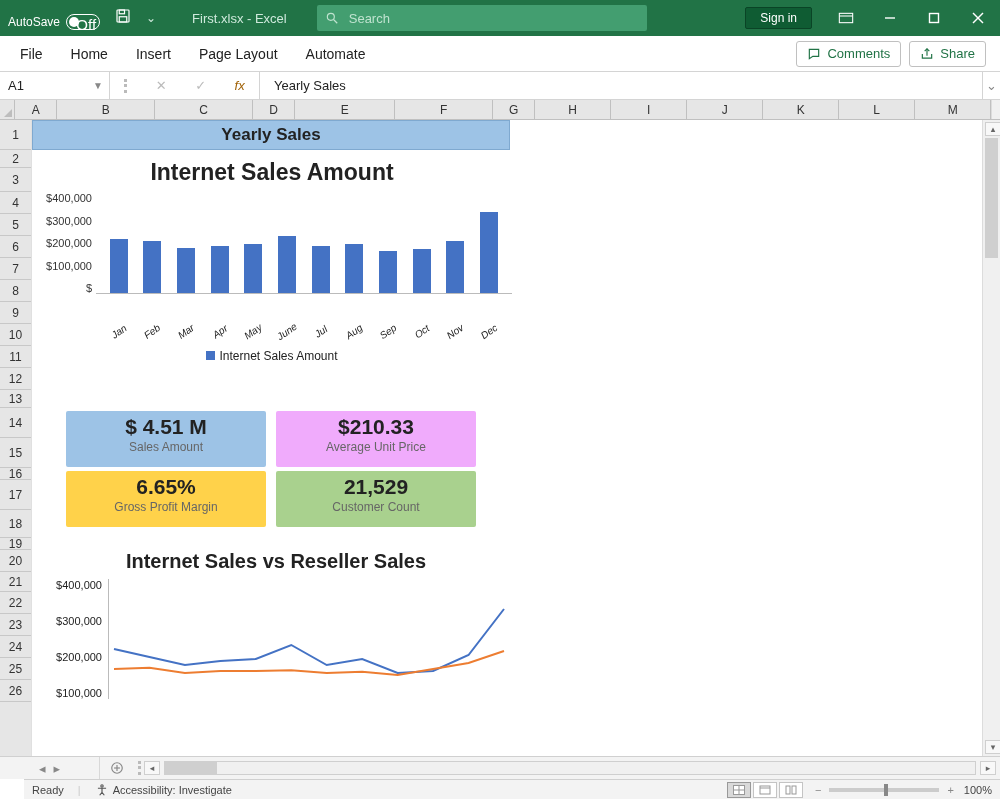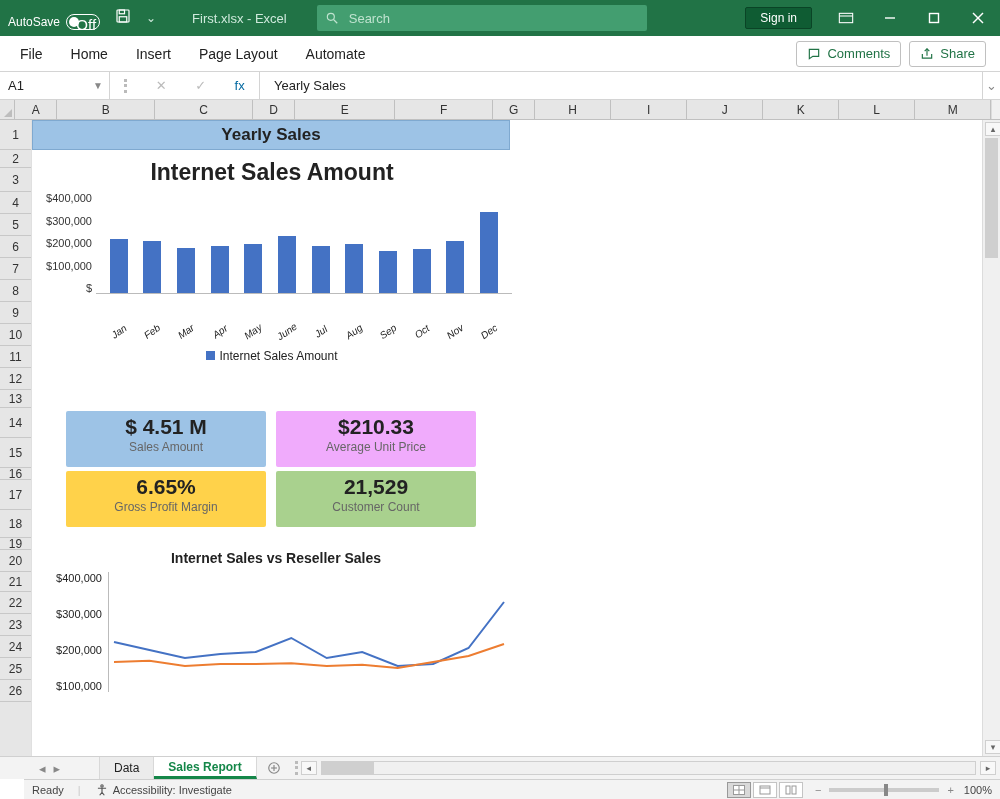--- a/index.html
+++ b/index.html
@@ -54,21 +54,21 @@
   
   .kpi { position:absolute; width:200px; height:56px; border-radius:2px; text-align:center; padding-top:4px;}
   .kpi .val { font-weight:700; font-size:21px;}
   .kpi .lbl { font-size:12px; color:#666; margin-top:1px;}
   .kpi1 { left:34px; top:291px; background:#9dc3e6;}
   .kpi2 { left:244px; top:291px; background:#f0abfc;}
   .kpi3 { left:34px; top:351px; background:#ffd24a;}
   .kpi4 { left:244px; top:351px; background:#a9d18e;}
   
   .chart2 { position:absolute; left:4px; top:430px; width:480px;}
-  .chart2-title { text-align:center; font-weight:700; font-size:14px; padding-bottom:6px;}
+  .chart2-title { text-align:center; font-weight:700; font-size:20px; padding-bottom:6px;}
   .chart2-plot { display:flex; height:120px;}
   .y2 { width:72px; text-align:right; padding-right:6px; display:flex; flex-direction:column; justify-content:space-between; font-size:11px; height:120px;}
   .lines-area { flex:1; position:relative; border-left:1px solid #bbb; }
   
   .sheettabs { height:23px; background:#f3f3f3; border-top:1px solid #d0d0d0; display:flex; align-items:stretch;}
   .st-navs { width:100px; display:flex; align-items:center; justify-content:center; gap:8px; color:#888; border-right:1px solid #d8d8d8;}
   .st-tab { padding:0 14px; display:flex; align-items:center; font-size:12px; border-right:1px solid #d8d8d8; background:#ececec;}
   .st-tab.active { background:#fff; color:#158749; font-weight:700; border-bottom:3px solid #158749;}
   .st-add { width:34px; display:flex;align-items:center;justify-content:center;color:#888;}
   .hscroll { flex:1; display:flex; align-items:center; padding:0 4px;}
@@ -165,21 +165,21 @@
 
 <div class="namebox-row">
   <div class="namebox">
     <span>A1</span>
     <span style="color:#888;font-size:10px">▼</span>
   </div>
   <div class="fx-icons">
     <span style="border-left:3px dotted #bbb;height:14px"></span>
     <span style="color:#bbb">✕</span>
     <span style="color:#bbb">✓</span>
-    <span style="color:#0369a1">fx</span>
+    <span style="font-style:italic;color:#a16207">fx</span>
   </div>
   <div class="fx-cell">
       <span>Yearly Sales</span>
     </div>
   <div class="fx-expand">⌄</div>
 </div>
 
 <div class="colheaders">
   <div class="selectall"></div>
   <div id="colheads-holder" style="display:flex;flex:1">
@@ -316,24 +316,20 @@
     <div style="position:absolute;top:18px;left:2px;right:2px;height:120px;background:#cfcfcf"></div>
     <div style="position:absolute;bottom:2px;left:2px;right:2px;height:14px" class="arrowbtn">▾</div>
   </div>
 </div>
 
 <div class="sheettabs">
   <div class="st-navs">
     <span>◂</span>
     <span>▸</span>
   </div>
-  <div id="sheet-tabs-holder" style="display:flex">
-      <div class="st-tab">Data</div>
-      <div class="st-tab active">Sales Report</div>
-    </div>
   <div class="st-add">
     <svg width="14" height="14" viewBox="0 0 24 24" fill="none" stroke="#888" stroke-width="2">
         <circle cx="12" cy="12" r="9"></circle>
         <line x1="12" y1="7" x2="12" y2="17"></line>
         <line x1="7" y1="12" x2="17" y2="12"></line>
       </svg>
   </div>
   <div class="hscroll">
     <div style="width:6px;border-left:3px dotted #bbb;height:14px;margin-right:auto"></div>
     <div class="arrowbtn">◂</div>

